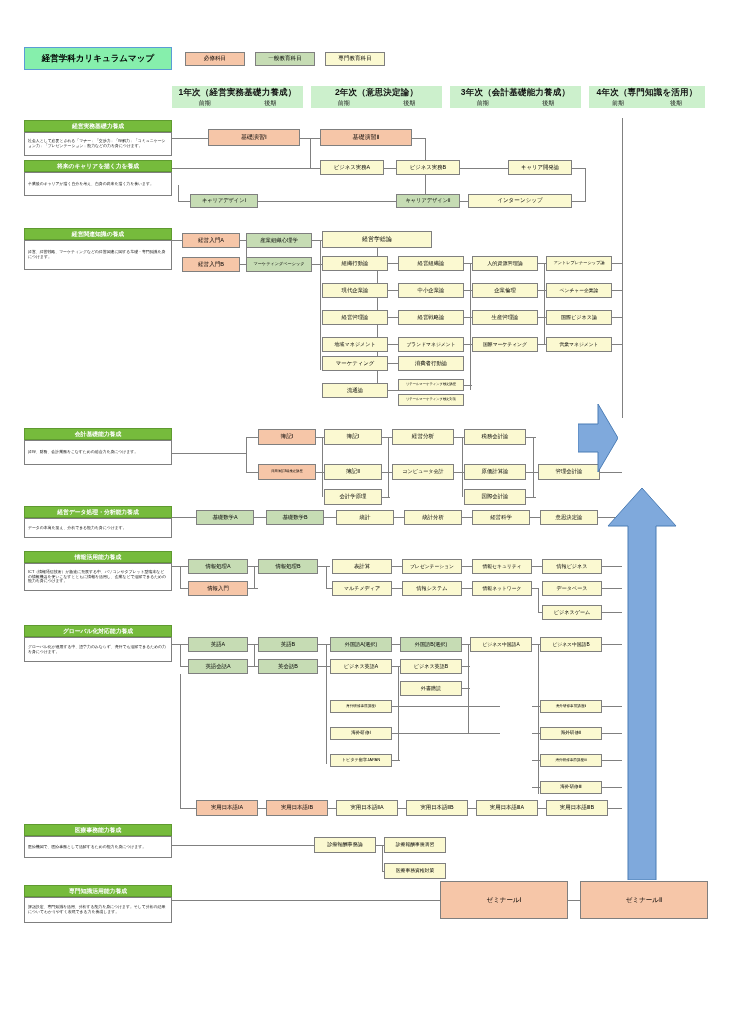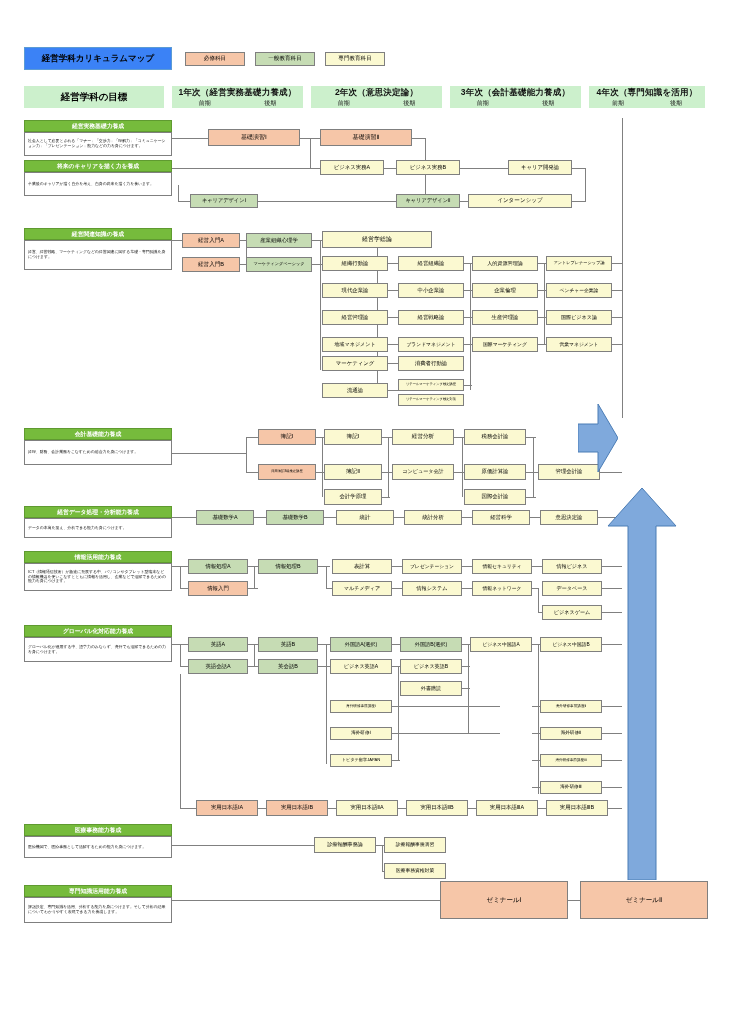--- a/index.html
+++ b/index.html
@@ -17,21 +17,21 @@
   .gen{background:#c6dcb4;}          
   .spc{background:#fbf9d1;}          
   .goalhead{background:#76bb3c;border:1px solid #5f9a30;color:#ffffff;font-weight:bold;}
   .goalbody{background:#ffffff;border:1px solid #7f7f7f;color:#111;
             text-align:left;justify-content:flex-start;padding:2px 3px;line-height:1.25;}
   .yearhead{background:#ccf0cc;border:0;color:#111;font-weight:bold;
             flex-direction:column;justify-content:center;}
   .yearhead .yh-title{font-size:8.5px;letter-spacing:.2px;}
   .yearhead .yh-terms{display:flex;width:100%;justify-content:space-around;
                       font-size:6px;font-weight:normal;margin-top:3px;}
-  .titlebox{background:#3b82f6;border:1px solid #5b9bd5;font-weight:bold;font-size:8.5px;}
+  .titlebox{background:#86efac;border:1px solid #5b9bd5;font-weight:bold;font-size:8.5px;}
   .goalsbar{background:#ccf0cc;border:0;font-weight:bold;font-size:9.5px;}
   .legend{font-size:5.6px;}
   .thesis{background:#f6c6a8;border:1px solid #7f7f7f;font-size:9px;}
 
   .ln{position:absolute;background:#808080;}
   .lnh{height:1px;}
   .lnv{width:1px;}
 
   .arrow{position:absolute;}
 </style>
@@ -39,21 +39,20 @@
 <body>
 
 <div id="stage">
 
   <div class="box titlebox" style="left:24px;top:47px;width:148px;height:23px;">経営学科カリキュラムマップ</div>
 
   <div class="box req legend" style="left:185px;top:52px;width:60px;height:14px;">必修科目</div>
   <div class="box gen legend" style="left:255px;top:52px;width:60px;height:14px;">一般教育科目</div>
   <div class="box spc legend" style="left:325px;top:52px;width:60px;height:14px;">専門教育科目</div>
 
-  <div class="box goalsbar" style="left:24px;top:86px;width:140px;height:22px;">経営学科の目標</div>
 
   <div class="box yearhead" style="left:172px;top:86px;width:131px;height:22px;">
     <div class="yh-title">1年次（経営実務基礎力養成）</div>
     <div class="yh-terms">
         <span>前期</span>
         <span>後期</span>
       </div>
   </div>
   <div class="box yearhead" style="left:311px;top:86px;width:131px;height:22px;">
     <div class="yh-title">2年次（意思決定論）</div>

